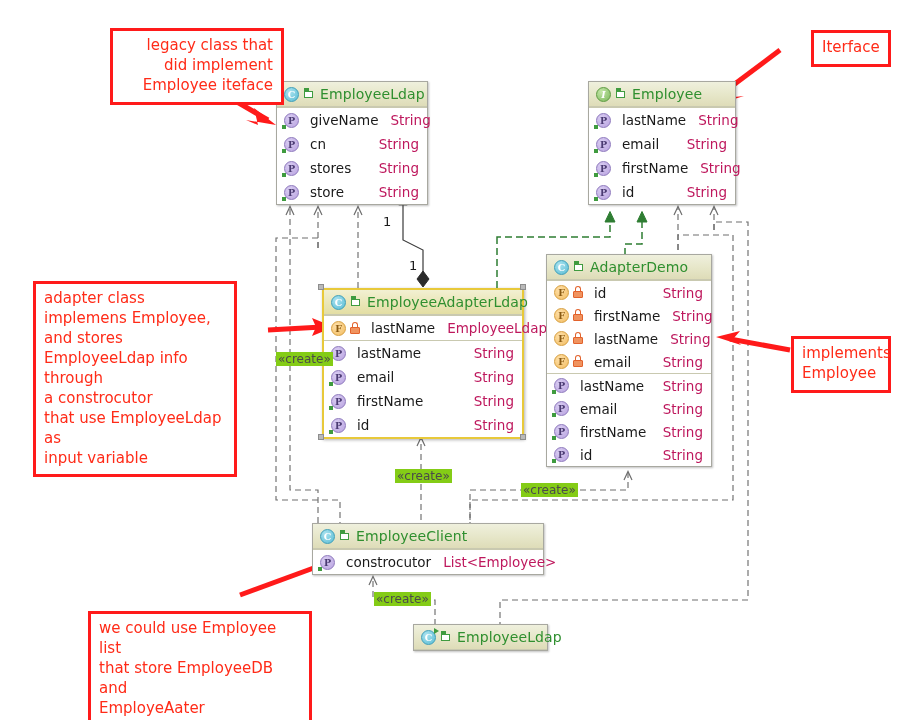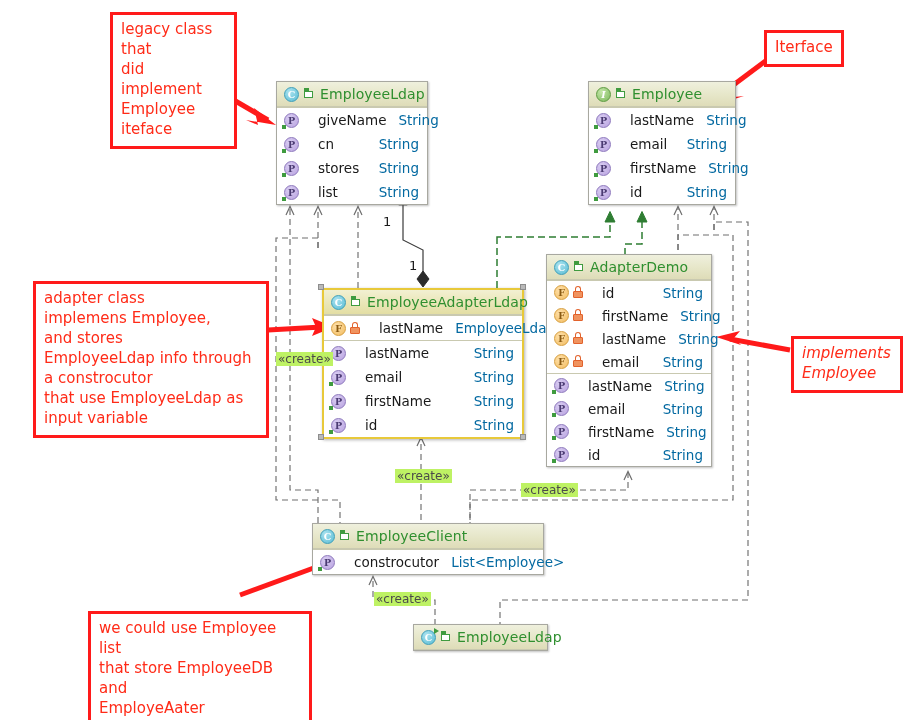--- a/index.html
+++ b/index.html
@@ -41,23 +41,23 @@
     color:#2f8f2f;font-size:14px;letter-spacing:.1px;white-space:nowrap;
   }
   .uml-section{border-top:1px solid #c9c9b0;}
   .uml-section:first-of-type{border-top:none;}
   .uml-row{
     display:flex;align-items:center;
     height:24px;box-sizing:border-box;
     padding:0 8px 0 7px;
     white-space:nowrap;
   }
-  .uml-row .mname{flex:0 0 auto;color:#1a1a1a;font-size:13.5px;margin-left:19px;}
+  .uml-row .mname{flex:0 0 auto;color:#1a1a1a;font-size:13.5px;margin-left:11px;}
   .uml-row .spacer{flex:1 1 auto;min-width:12px;}
-  .uml-row .mtype{flex:0 0 auto;color:#0369a1;font-size:13.5px;}
+  .uml-row .mtype{flex:0 0 auto;color:#be185d;font-size:13.5px;}
   .compact-row{height:23px;}
 
   
   .ico{position:relative;flex:0 0 auto;display:inline-block;}
   .ico-c,.ico-i,.ico-f,.ico-p{
     width:15px;height:15px;border-radius:50%;
     display:flex;align-items:center;justify-content:center;
     font-size:9.5px;font-weight:bold;font-family:"DejaVu Serif","Liberation Serif",serif;
     color:#ffffff;box-sizing:border-box;
   }
@@ -118,21 +118,21 @@
     box-sizing:border-box;
     z-index:20;
     white-space:pre-line;
   }
 
   
   .edge-label{
     position:absolute;
     font-size:12px;
     color:#4a4a4a;
-    background:#bef264;
+    background:#84cc16;
     padding:0 2px;
     font-family:"DejaVu Sans","Liberation Sans",sans-serif;
     z-index:6;
     white-space:nowrap;
   }
   .mult-label{
     position:absolute;font-size:13px;color:#1a1a1a;background:#fff;padding:0 1px;
     font-family:"DejaVu Sans","Liberation Sans",sans-serif;z-index:6;
   }
 </style>
@@ -253,21 +253,21 @@
             <span class="ico-p">P</span>
           </span>
         <span class="mname">stores</span>
         <span class="spacer"></span>
         <span class="mtype">String</span>
       </div>
       <div class="uml-row">
         <span class="ico">
             <span class="ico-p">P</span>
           </span>
-        <span class="mname">list</span>
+        <span class="mname">store</span>
         <span class="spacer"></span>
         <span class="mtype">String</span>
       </div>
     </div>
   </div>
 
   <div class="uml-box" style="left:588px;top:81px;width:148px;">
     <div class="uml-header">
       <span class="ico">
           <span class="ico-i">I</span>
@@ -484,35 +484,35 @@
   </div>
 
   <div class="mult-label" style="left:382px;top:214px;">1</div>
   <div class="mult-label" style="left:408px;top:258px;">1</div>
 
   <div class="edge-label" style="left:276px;top:352px;">«create»</div>
   <div class="edge-label" style="left:395px;top:469px;">«create»</div>
   <div class="edge-label" style="left:521px;top:483px;">«create»</div>
   <div class="edge-label" style="left:374px;top:592px;">«create»</div>
 
-  <div class="note" style="left:110px;top:12px;width:127px;">legacy class that
+  <div class="note" style="left:110px;top:28px;width:174px;text-align:right;">legacy class that
 did implement
 Employee iteface</div>
 
-  <div class="note" style="left:764px;top:30px;width:80px;">Iterface</div>
-
-  <div class="note" style="left:33px;top:281px;width:236px;">adapter class
+  <div class="note" style="left:811px;top:30px;width:80px;">Iterface</div>
+
+  <div class="note" style="left:33px;top:281px;width:204px;">adapter class
 implemens Employee,
 and stores
 EmployeeLdap info through
 a constrocutor
 that use EmployeeLdap as
 input variable</div>
 
-  <div class="note" style="left:791px;top:336px;width:112px;font-style:italic;">implements
+  <div class="note" style="left:791px;top:336px;width:100px;">implements
 Employee</div>
 
   <div class="note" style="left:88px;top:611px;width:224px;">we could use Employee list
 that store EmployeeDB and
 EmployeAater Ldap(indiretly
 store EmployeeLdap)</div>
 
 </div>
 
 </body></html>

